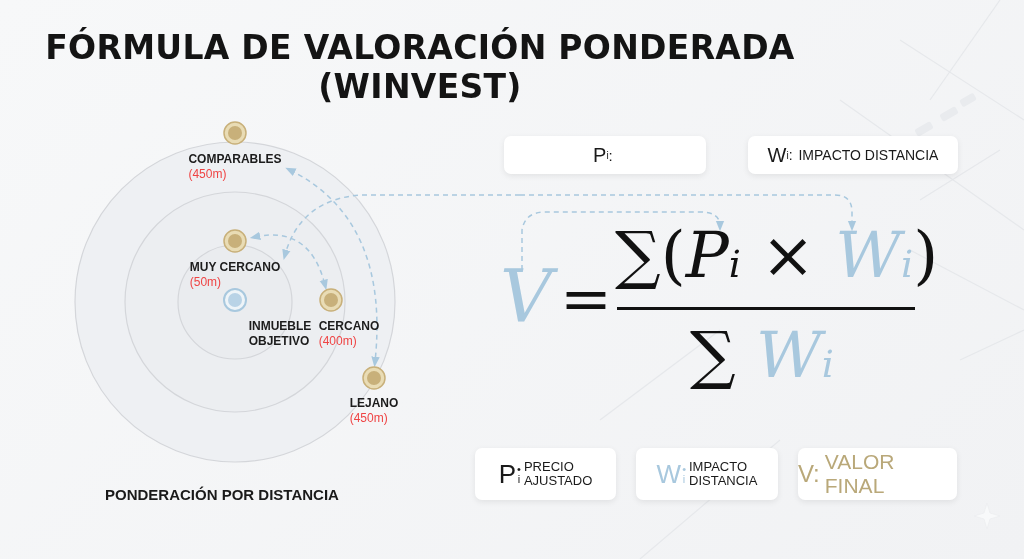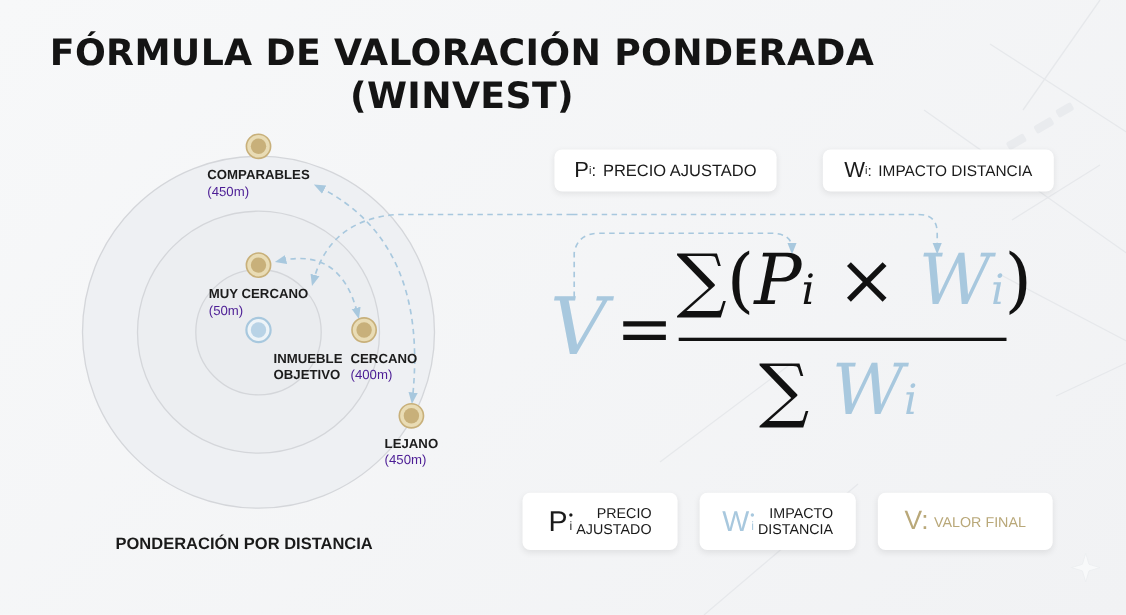--- a/index.html
+++ b/index.html
@@ -13,37 +13,37 @@
       font-family: "DejaVu Sans", sans-serif; font-weight:bold; font-size:33px;
       letter-spacing:0.3px; color:#141414;
     }
     .bg-lines { position:absolute; left:0; top:0; width:1024px; height:559px; pointer-events:none; }
     .diagram { position:absolute; left:0; top:0; width:1024px; height:559px; }
     .node-label {
       position:absolute; text-align:left; font-size:12px; line-height:15px;
       transform:translateX(-50%); white-space:nowrap; color:#1c1c1c;
     }
     .node-label .name { font-weight:bold; }
-    .node-label .dist { font-weight:normal; color:#4c1d95; }
+    .node-label .dist { font-weight:normal; color:#ef4444; }
     .caption {
       position:absolute; left:105px; top:486px; font-weight:bold; font-size:15px; color:#1a1a1a;
     }
     .chip {
       position:absolute; background:#ffffff; border-radius:7px;
       box-shadow:0 2px 6px rgba(0,0,0,0.08); display:flex; align-items:center; justify-content:center;
       font-size:15px; color:#1a1a1a;
     }
     .chip .sym { font-size:20px; font-weight:normal; }
     .chip .sub { font-size:10px; vertical-align:-4px; }
     .chip .lbl { text-transform:uppercase; margin-left:2px; }
     .chip2 { position:absolute; background:#fff; border-radius:7px; box-shadow:0 2px 6px rgba(0,0,0,0.08);
       display:flex; align-items:center; justify-content:center; }
     .chip2 .big { font-size:26px; }
     .chip2 .subcol { display:flex; flex-direction:column; align-items:center; margin:0 3px 0 1px; font-size:11px; line-height:10px; }
-    .chip2 .two { font-size:13px; line-height:14px; text-transform:uppercase;text-align:right; }
+    .chip2 .two { font-size:13px; line-height:14px; text-transform:uppercase; }
     .formula { position:absolute; font-family:"DejaVu Serif", serif; }
     .f-v { left:500px; top:255px; font-size:72px; font-style:italic; color:#a8c8de; }
     .f-eq { left:560px; top:262px; font-size:62px; color:#111; }
     .f-num { left:615px; top:218px; font-size:64px; color:#111; }
     .f-den { left:690px; top:318px; font-size:64px; color:#111; }
     .f-line { position:absolute; left:617px; top:307px; width:298px; height:3px; background:#111; }
     .italic { font-style:italic; }
     .blue { color:#a8c8de; }
     .subi { font-size:38px; font-style:italic; }
   </style>
@@ -131,21 +131,20 @@
   <div class="name">LEJANO</div>
   <div class="dist">(450m)</div>
 </div>
 
 <div class="caption">PONDERACIÓN POR DISTANCIA</div>
 
 <div class="chip" style="left:504px; top:136px; width:202px; height:38px;">
   <span class="sym">P</span>
     <span class="sub">i</span>
     <span>:&nbsp;</span>
-  <span class="lbl">PRECIO AJUSTADO</span>
 </div>
 <div class="chip" style="left:748px; top:136px; width:210px; height:38px; font-size:14px;">
   <span class="sym">W</span>
     <span class="sub">i</span>
     <span>:&nbsp;</span>
   <span class="lbl">IMPACTO DISTANCIA</span>
 </div>
 
 <div class="formula f-v">V</div>
 <div class="formula f-eq">=</div>
@@ -177,14 +176,14 @@
       <span>•</span>
       <span>i</span>
     </span>
   <span class="two">
     <div>IMPACTO</div>
     <div>DISTANCIA</div>
   </span>
 </div>
 <div class="chip2" style="left:798px; top:448px; width:159px; height:52px; color:#b9a879;">
   <span style="font-size:24px; margin-right:5px;">V:</span>
-  <span style="font-size:13px;">VALOR FINAL</span>
+  <span style="font-size:21px;">VALOR FINAL</span>
 </div>
 
 </body></html>

